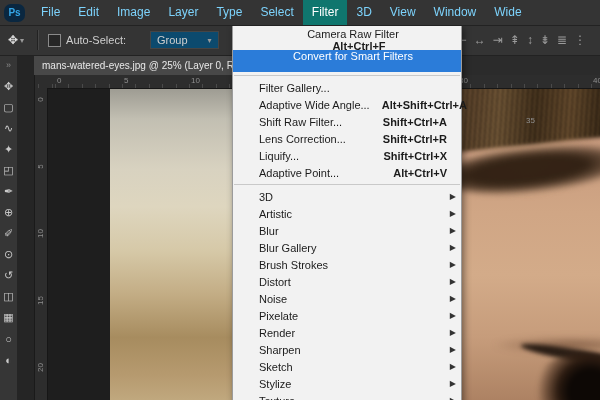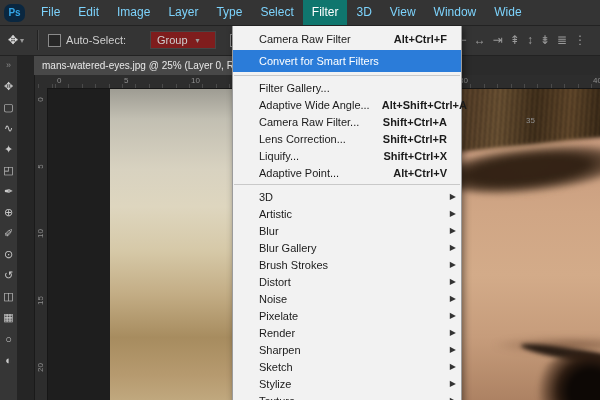--- a/index.html
+++ b/index.html
@@ -16,21 +16,21 @@
   .menu-item.active{background:#0f766e;color:#fff;}
 
   
   .optionsbar{position:absolute;top:25px;left:0;right:0;height:30px;background:#343434;
     border-bottom:1px solid #222;display:flex;align-items:center;z-index:5;color:#cfcfcf;font-size:11px;}
   .tool-indicator{display:flex;align-items:center;gap:2px;padding:0 6px 0 8px;color:#e0e0e0;font-size:12px;}
   .tool-indicator .caret{font-size:8px;color:#9a9a9a;}
   .vsep{width:1px;height:20px;background:#222;border-right:1px solid #454545;margin:0 7px;}
   .checkbox{width:11px;height:11px;border:1px solid #8a8a8a;background:#262626;display:inline-block;margin:0 5px 0 2px;}
   .opt-label{margin-right:24px;white-space:nowrap;}
-  .dd-field{display:flex;align-items:center;gap:8px;background:#7f1d1d;border:1px solid #454545;
+  .dd-field{display:flex;align-items:center;gap:20px;background:#0c4a6e;border:1px solid #454545;
     padding:2px 6px;margin-right:12px;min-width:52px;}
   .dd-field .caret{font-size:8px;color:#9a9a9a;}
   .align-icons{margin-left:auto;display:flex;align-items:center;gap:7px;padding-right:14px;}
   .align-icon{color:#9b9b9b;font-size:12px;line-height:1;}
 
   
   .tabbar{position:absolute;top:55px;left:34px;right:0;height:20px;background:#2b2b2b;display:flex;z-index:4;}
   .tab{display:flex;align-items:center;padding:0 8px;font-size:10px;color:#bdbdbd;background:#3a3a3a;
     border-right:1px solid #1e1e1e;white-space:nowrap;overflow:hidden;}
   .tab.active{background:#484848;color:#e8e8e8;}
@@ -76,21 +76,21 @@
   .lash{top:262px;left:60px;width:120px;height:12px;border-radius:50%;background:#140c07;
     transform:rotate(10deg);filter:blur(2px);opacity:.85;}
   .eye{top:265px;left:70px;width:110px;height:70px;border-radius:50%;filter:blur(2px);
     background:radial-gradient(circle at 55% 55%,#0d0805 0 30%,#2a1a10 45%,rgba(60,38,24,.6) 60%,transparent 75%);}
 
   
   .dropdown{position:absolute;top:25px;left:232px;width:228px;background:#f2f2f2;
     border:1px solid #9b9b9b;box-shadow:2px 3px 7px rgba(0,0,0,.45);z-index:50;padding:2px 0;
     font-size:11px;color:#1b1b1b;}
   .mi{display:flex;align-items:center;height:17px;padding:0 14px 0 26px;position:relative;cursor:default;}
-  .mi.tall{height:22px;}
+  .mi.tall{height:22px;flex-direction:column;}
   .mi .lbl{flex:1;white-space:nowrap;}
   .mi .sc{margin-left:12px;white-space:nowrap;font-weight:bold;}
   .mi .sub{position:absolute;right:5px;font-size:8px;color:#333;}
   .mi.hl{background:#2b7cd9;color:#fff;}
   .msep{height:1px;background:#c9c9c9;margin:3px 1px;}
 </style>
 </head>
 <body>
 
 <div id="app">
@@ -214,21 +214,21 @@
       </div>
       <div class="msep"></div>
       <div class="mi">
         <div class="lbl">Filter Gallery...</div>
       </div>
       <div class="mi">
         <div class="lbl">Adaptive Wide Angle...</div>
         <div class="sc">Alt+Shift+Ctrl+A</div>
       </div>
       <div class="mi">
-        <div class="lbl">Camera Raw Filter...</div>
+        <div class="lbl">Shift Raw Filter...</div>
         <div class="sc">Shift+Ctrl+A</div>
       </div>
       <div class="mi">
         <div class="lbl">Lens Correction...</div>
         <div class="sc">Shift+Ctrl+R</div>
       </div>
       <div class="mi">
         <div class="lbl">Liquify...</div>
         <div class="sc">Shift+Ctrl+X</div>
       </div>

